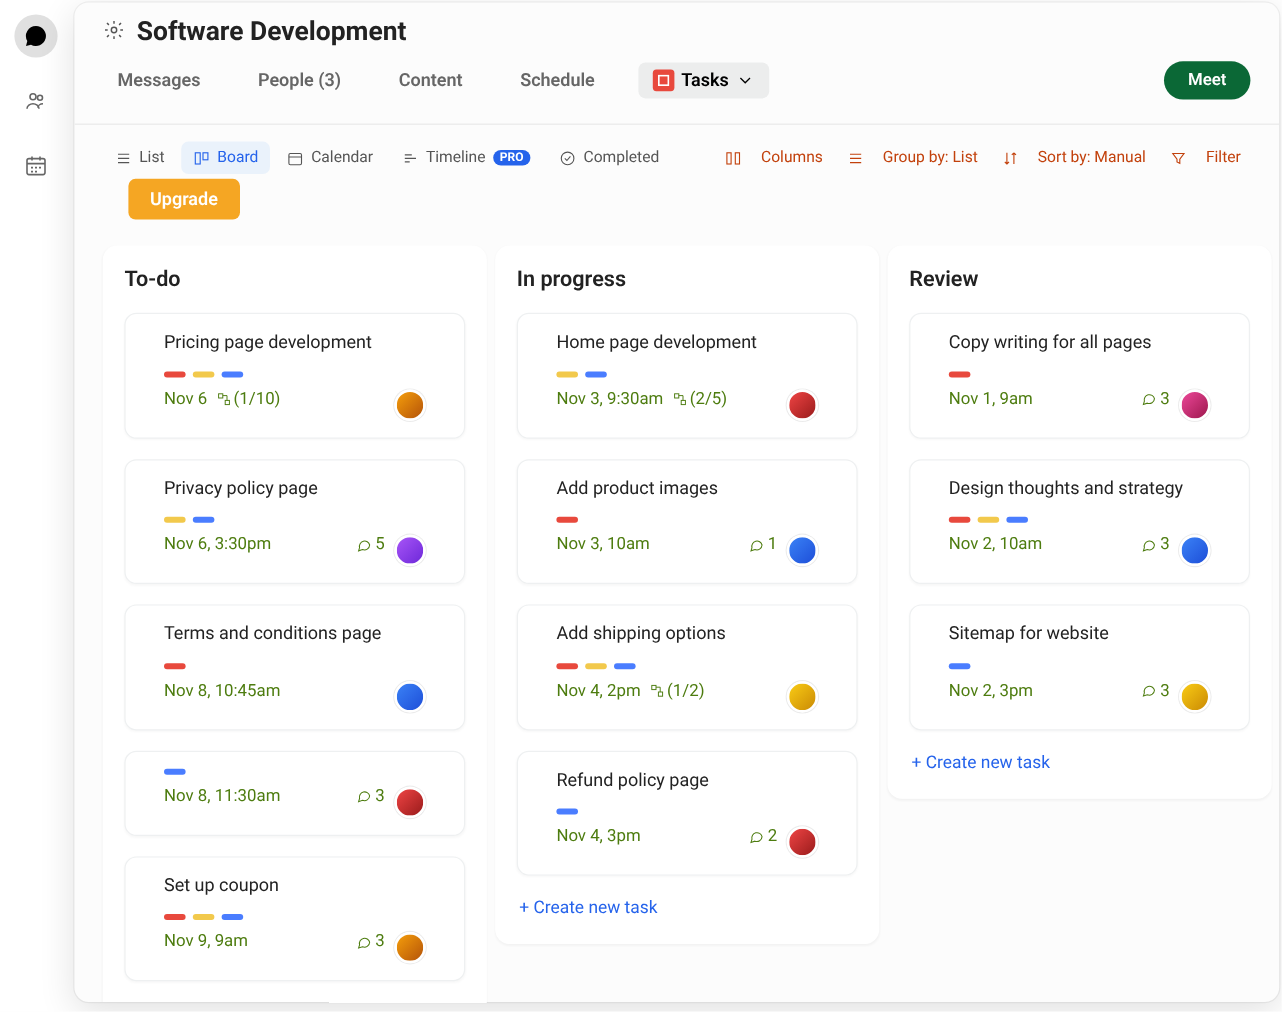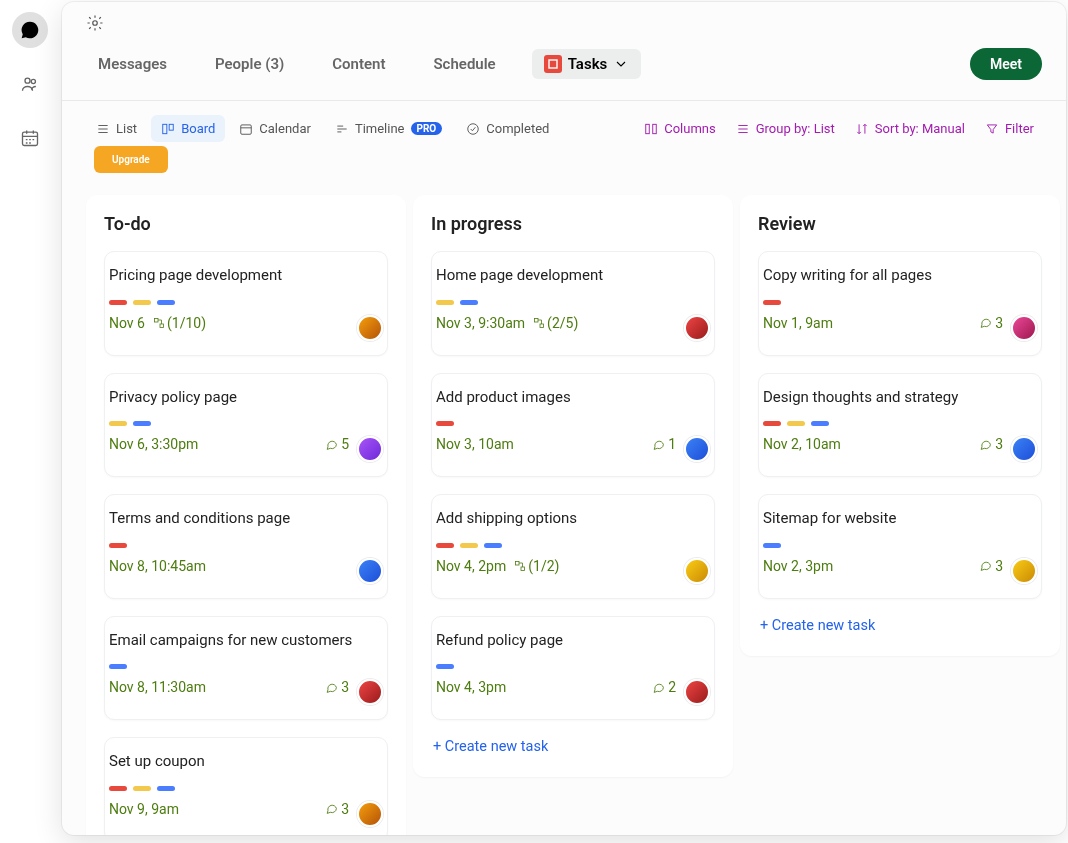--- a/index.html
+++ b/index.html
@@ -23,27 +23,27 @@
 .meet-btn { margin-left: auto; background: #0b6836; color: #fff; border: none; padding: 8px 20px; border-radius: 20px; font-weight: 600; font-size: 14px; cursor: pointer; }
 
 .divider { height: 1px; background: #e9e9e9; margin-top: 12px; }
 
 .toolbar { display: flex; align-items: center; gap: 4px; padding: 14px 24px; font-size: 13px; color: #555; flex-wrap: wrap; }
 .view-btn { display: flex; align-items: center; gap: 6px; padding: 6px 10px; border-radius: 6px; cursor: pointer; }
 .view-btn.active { background: #eaf2fb; color: #2563eb; }
 .view-btn svg { width: 14px; height: 14px; }
 .pro-badge { background: #2563eb; color: #fff; font-size: 10px; font-weight: 700; padding: 1px 6px; border-radius: 8px; }
 .toolbar-spacer { flex: 1; }
-.tool-item { display: flex; align-items: center; gap: 6px; padding: 4px 8px; cursor: pointer; color: #a21caf; }
-.upgrade-btn { background: #f5a623; color: #fff; border: none; padding: 8px 18px; border-radius: 6px; font-weight: 600; font-size: 10px; cursor: pointer; margin-left: 8px; }
+.tool-item { display: flex; align-items: center; gap: 16px; padding: 4px 8px; cursor: pointer; color: #c2410c; }
+.upgrade-btn { background: #f5a623; color: #fff; border: none; padding: 8px 18px; border-radius: 6px; font-weight: 600; font-size: 15px; cursor: pointer; margin-left: 21px; }
 
 .board { flex: 1; display: flex; gap: 7px; padding: 8px 24px 24px 24px; overflow-x: auto; }
 .column { background: #fff; border-radius: 12px; padding: 18px; width: 320px; flex-shrink: 0; box-shadow: 0 1px 2px rgba(0,0,0,0.04); height: fit-content; }
 .column-title { font-size: 18px; font-weight: 600; color: #222; margin-bottom: 14px; }
-.card { background: #fff; border: 1px solid #eef0f1; border-radius: 10px; padding: 14px 4px; margin-bottom: 14px; box-shadow: 0 1px 2px rgba(0,0,0,0.03); cursor: pointer; margin-top: 17px; }
+.card { background: #fff; border: 1px solid #eef0f1; border-radius: 10px; padding: 14px 32px; margin-bottom: 14px; box-shadow: 0 1px 2px rgba(0,0,0,0.03); cursor: pointer; margin-top: 17px; }
 .card-title { font-size: 15px; color: #222; margin-bottom: 14px; line-height: 1.3; }
 .tag-row { display: flex; gap: 6px; margin-bottom: 10px; }
 .tag { width: 18px; height: 5px; border-radius: 3px; }
 .tag.red { background: #e8493d; }
 .tag.yellow { background: #f2c94c; }
 .tag.blue { background: #4a7dff; }
 .card-footer { display: flex; align-items: flex-start; gap: 8px; font-size: 14px; color: #4d7c0f; }
 .footer-spacer { flex: 1; }
 .subtask-icon { display: inline-flex; align-items: center; gap: 2px; }
 .comment { display: flex; align-items: center; gap: 3px; }
@@ -88,20 +88,21 @@
 
   <div class="main">
     <div class="header">
       <div class="title-row">
         <span class="gear-icon">
           <svg viewBox="0 0 24 24" width="18" height="18">
               <circle cx="12" cy="12" r="3"></circle>
               <path d="M12 2v3M12 19v3M4.2 4.2l2.1 2.1M17.7 17.7l2.1 2.1M2 12h3M19 12h3M4.2 19.8l2.1-2.1M17.7 6.3l2.1-2.1"></path>
             </svg>
         </span>
+        <h1 class="page-title">Software Development</h1>
       </div>
       <div class="tabs-row">
         <div class="tab">Messages</div>
         <div class="tab">People (3)</div>
         <div class="tab">Content</div>
         <div class="tab">Schedule</div>
         <div class="tab active">
           <span class="task-badge">
             <svg viewBox="0 0 10 10">
                 <rect x="1" y="1" width="8" height="8" stroke="#fff" stroke-width="1.4" fill="none"></rect>
@@ -229,21 +230,20 @@
             <div class="tag-row">
               <span class="tag red"></span>
             </div>
             <div class="card-footer">
               <span>Nov 8, 10:45am</span>
               <span class="footer-spacer"></span>
               <span class="avatar c2"></span>
             </div>
           </div>
           <div class="card">
-            <div class="card-title">Email campaigns for new customers</div>
             <div class="tag-row">
               <span class="tag blue"></span>
             </div>
             <div class="card-footer">
               <span>Nov 8, 11:30am</span>
               <span class="footer-spacer"></span>
               <span class="comment">
                 <svg viewBox="0 0 24 24" width="13" height="13">
                   <path d="M21 12a8 8 0 0 1-11 7L4 21l1.5-5A8 8 0 1 1 21 12z"></path>
                 </svg>

